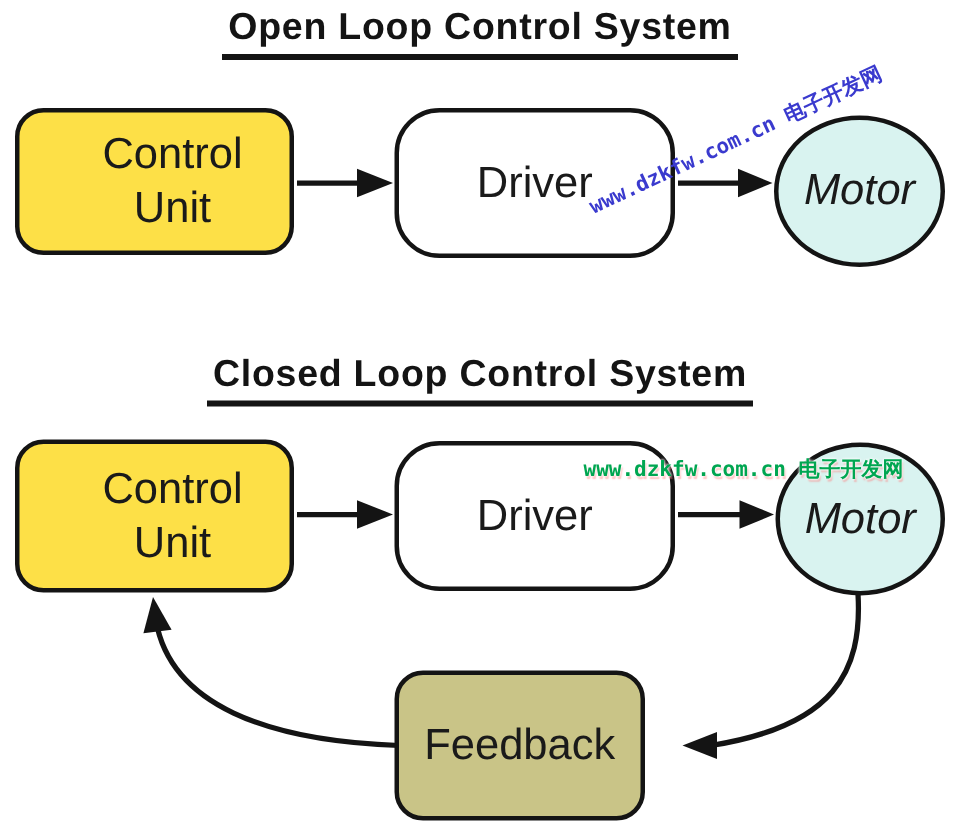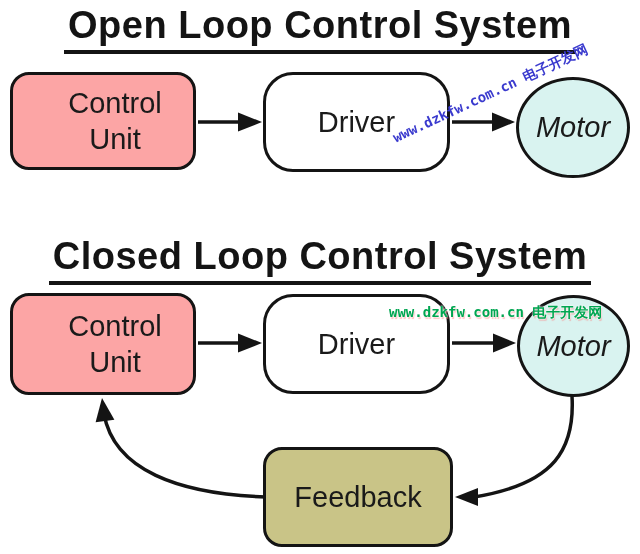--- a/index.html
+++ b/index.html
@@ -19,21 +19,21 @@
     position: absolute;
     left: 0; top: 0;
     width: 640px; height: 554px;
     pointer-events: none;
   }
   .title {
     position: absolute;
     left: 0;
     width: 640px;
     text-align: center;
-    font-size: 38px;
+    font-size: 25px;
     font-weight: bold;
     color: #141414;
     letter-spacing: 0.5px;
   }
   .title-inner {
     display: inline-block;
     border-bottom: 4px solid #141414;
     padding: 0 4px 3px 4px;
   }
   .title-open   { top: 4px; }
@@ -46,33 +46,33 @@
     display: flex;
     align-items: center;
     justify-content: center;
     font-size: 29px;
     color: #1a1a1a;
     text-align: center;
   }
   .rounded { border-radius: 19px; }
   .circle  { border-radius: 50%; font-style: italic; }
 
-  .fill-yellow { background: #fca5a5; padding-left: 24px; }
+  .fill-yellow { background: #fde047; padding-left: 24px; }
   .fill-white  { background: #ffffff; border-radius: 30px; }
   .fill-cyan   { background: #d9f3f0; }
   .fill-khaki  { background: #c9c487; }
 
   .cu-open   { left: 10px;  top: 72px;  width: 186px; height: 98px;  }
   .drv-open  { left: 263px; top: 72px;  width: 187px; height: 100px; }
   .mot-open  { left: 516px; top: 77px;  width: 114px; height: 101px; }
 
   .cu-closed  { left: 10px;  top: 293px; width: 186px; height: 102px; }
   .drv-closed { left: 263px; top: 294px; width: 187px; height: 100px; }
   .mot-closed { left: 517px; top: 295px; width: 113px; height: 102px; }
-  .feedback   { left: 263px; top: 447px; width: 190px; height: 100px; }
+  .feedback   { left: 263px; top: 447px; width: 167px; height: 100px; }
 
   .wrap-label {
     display: inline-block;
     width: 122px;        
     line-height: 1.25;
   }
 
   .wm {
     position: absolute;
     white-space: nowrap;

